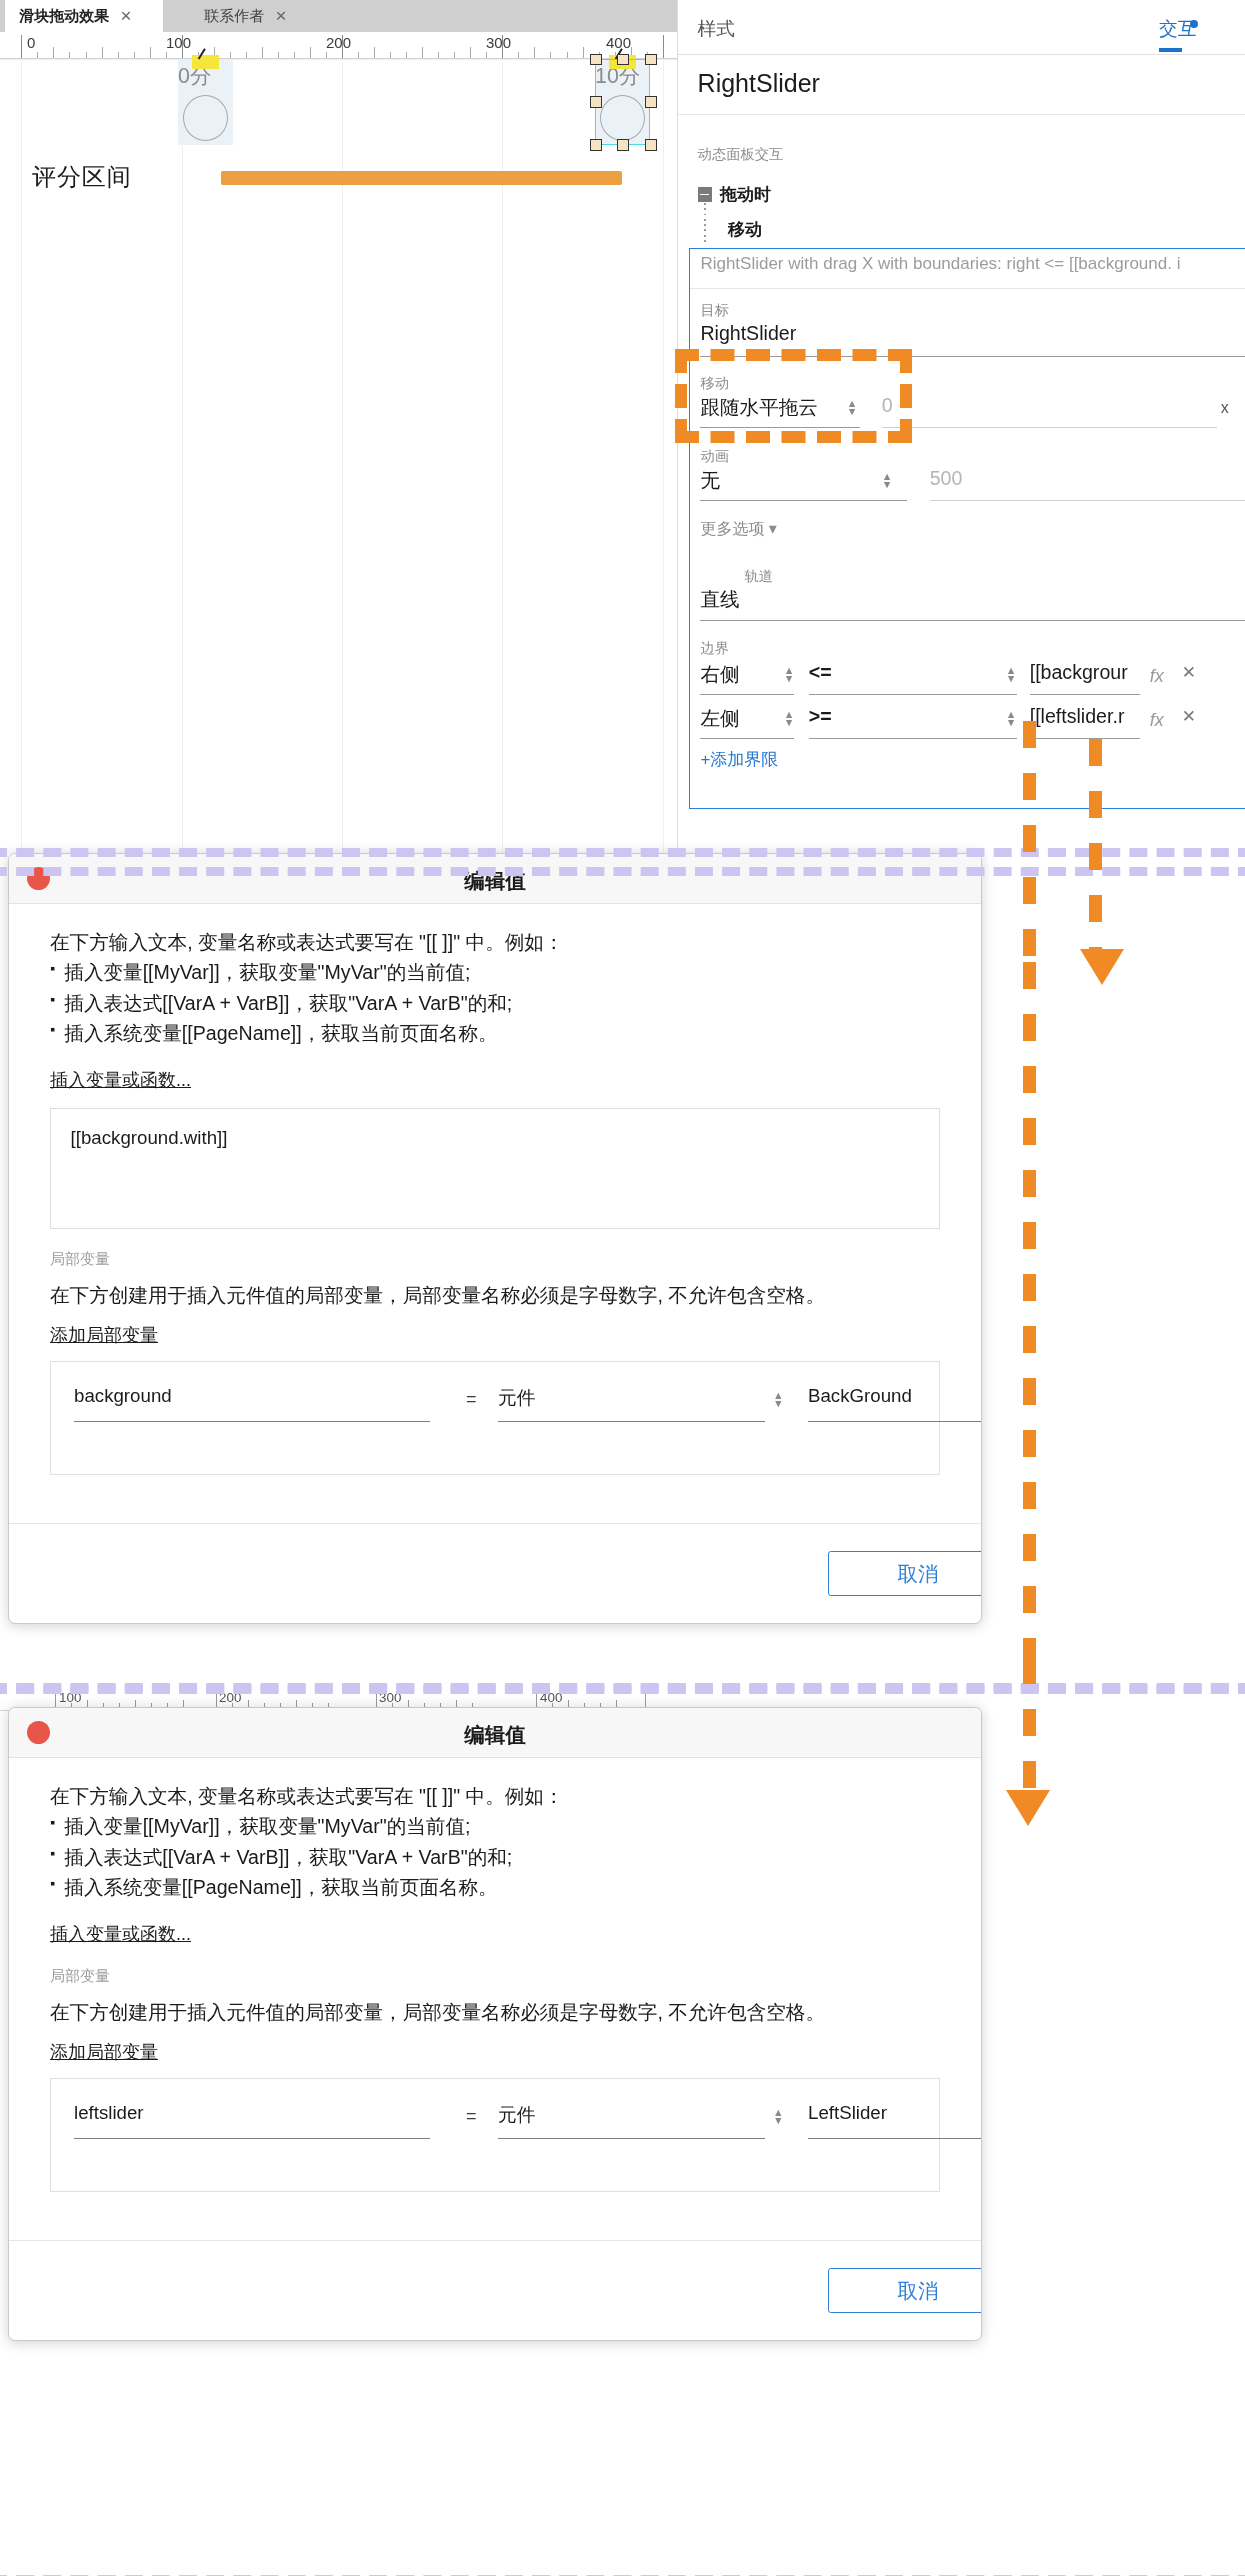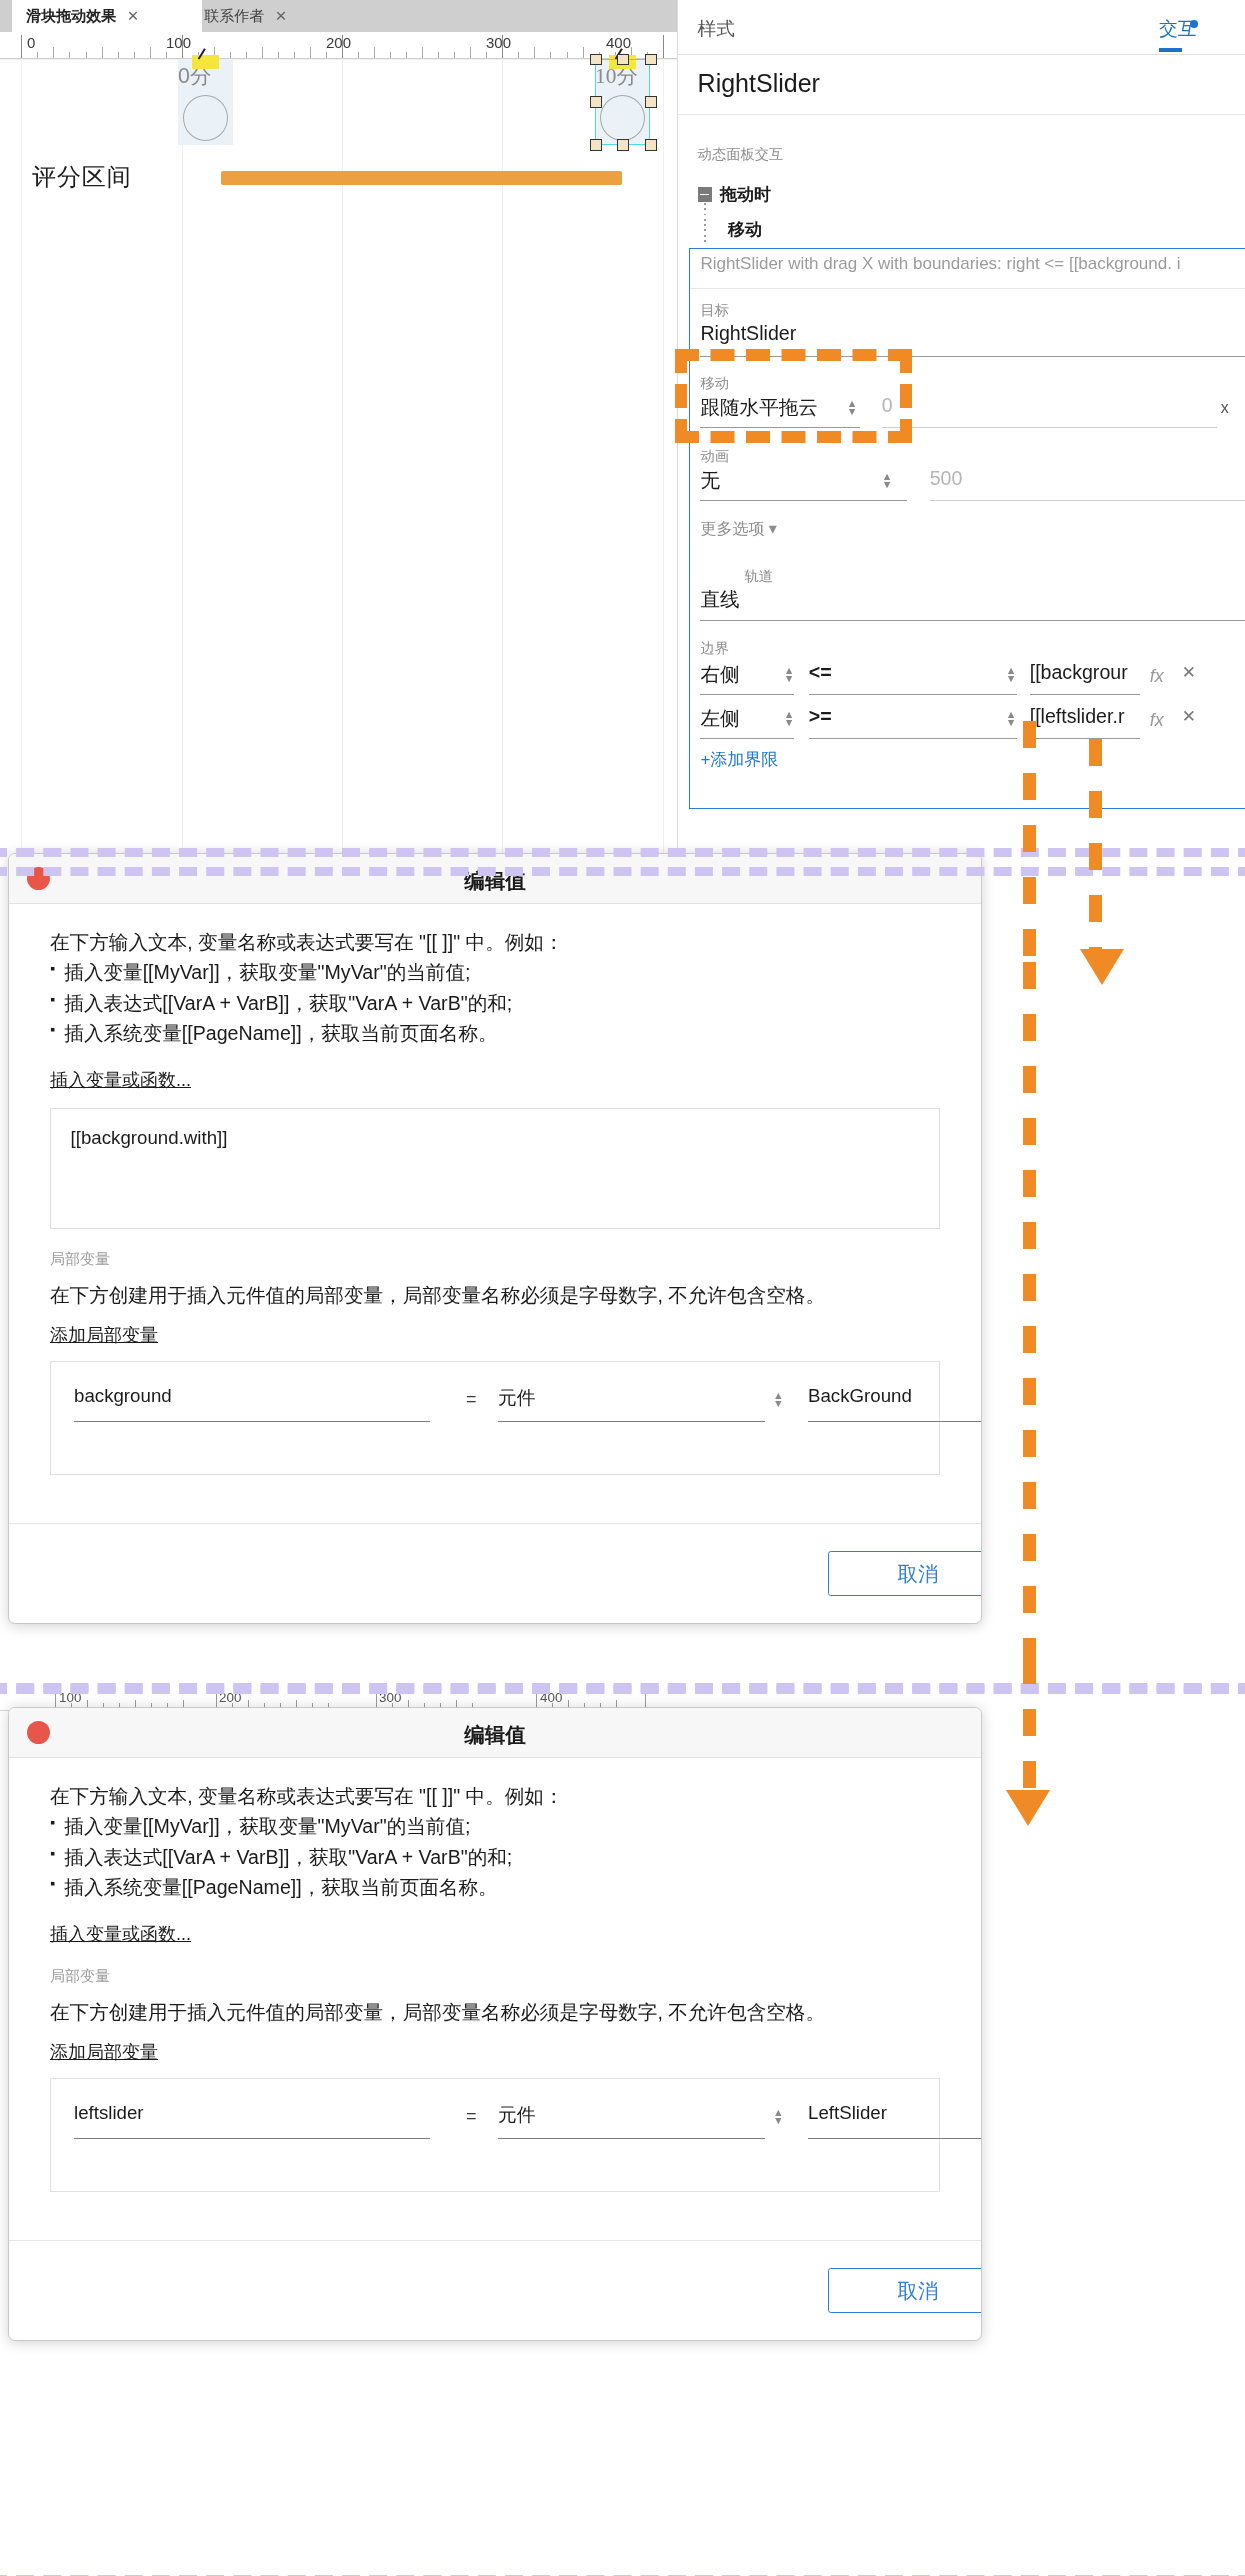--- a/index.html
+++ b/index.html
@@ -277,21 +277,21 @@
   .mini-ruler .rlabel { position: absolute; top: -0.9px; font-size: 13.4px; color: #555; }
 </style>
 </head>
 <body>
 
 <div id="root">
 
   <div class="app-window">
 
     <div class="tabbar">
-      <div class="tab active" style="left:12px; width:190px;">
+      <div class="tab active" style="left:5px; width:158px;">
         <span>滑块拖动效果</span>
         <span class="tclose">✕</span>
       </div>
       <div class="tab" style="left:190px; width:175px;">
         <span>联系作者</span>
         <span class="tclose">✕</span>
       </div>
       <div class="tab-caret"></div>
     </div>
 
@@ -355,21 +355,21 @@
       <div class="label-pingfen">评分区间</div>
 
       <div class="track"></div>
 
       <div class="slider-box" style="left:178px; top:0px;">
         <div class="sval">0分</div>
         <div class="slider-knob"></div>
       </div>
       <div class="yellow-flag" style="left:192px; top:-4.5px;"></div>
 
-      <div class="slider-box" style="left:595px; top:0px;font-family:Liberation Serif, serif;">
+      <div class="slider-box" style="left:595px; top:0px;">
         <div class="sval">10分</div>
         <div class="slider-knob"></div>
       </div>
       <div class="yellow-flag" style="left:609px; top:-4.5px;"></div>
       <div class="sel-outline" style="left:595px; top:0px; width:55px; height:86px;"></div>
       <div class="handle" style="left:590px; top:-5.3px;"></div>
       <div class="handle" style="left:617px; top:-5.3px;"></div>
       <div class="handle" style="left:645px; top:-5.3px;"></div>
       <div class="handle" style="left:590px; top:37px;"></div>
       <div class="handle" style="left:645px; top:37px;"></div>

